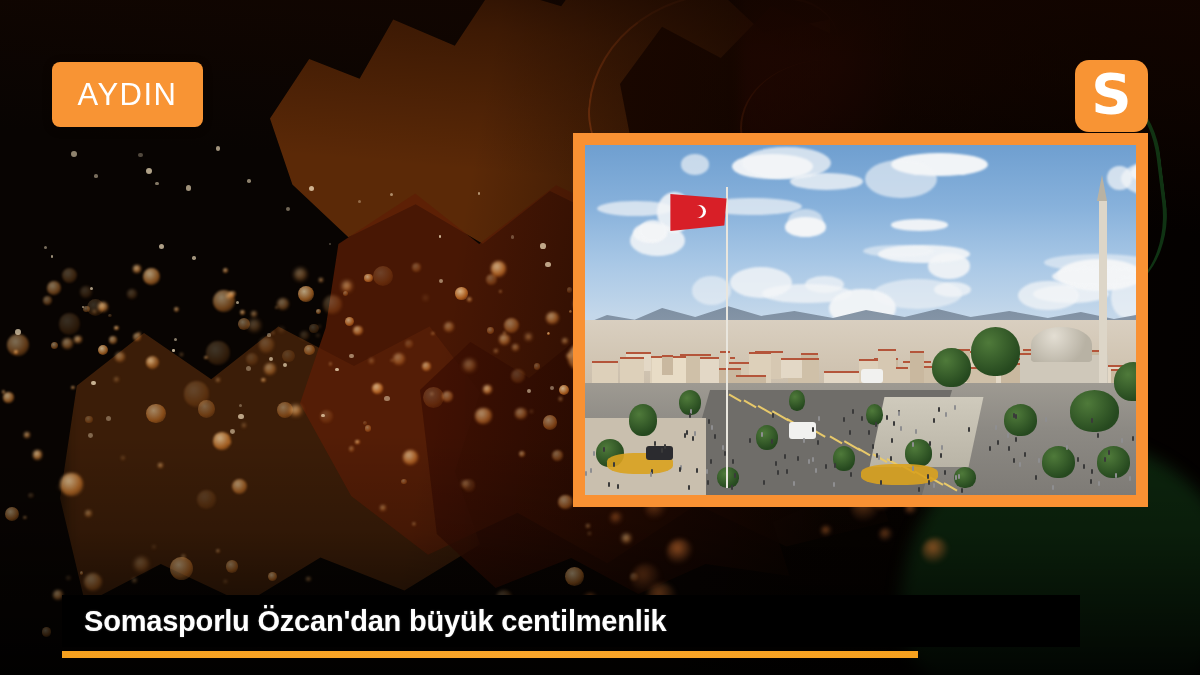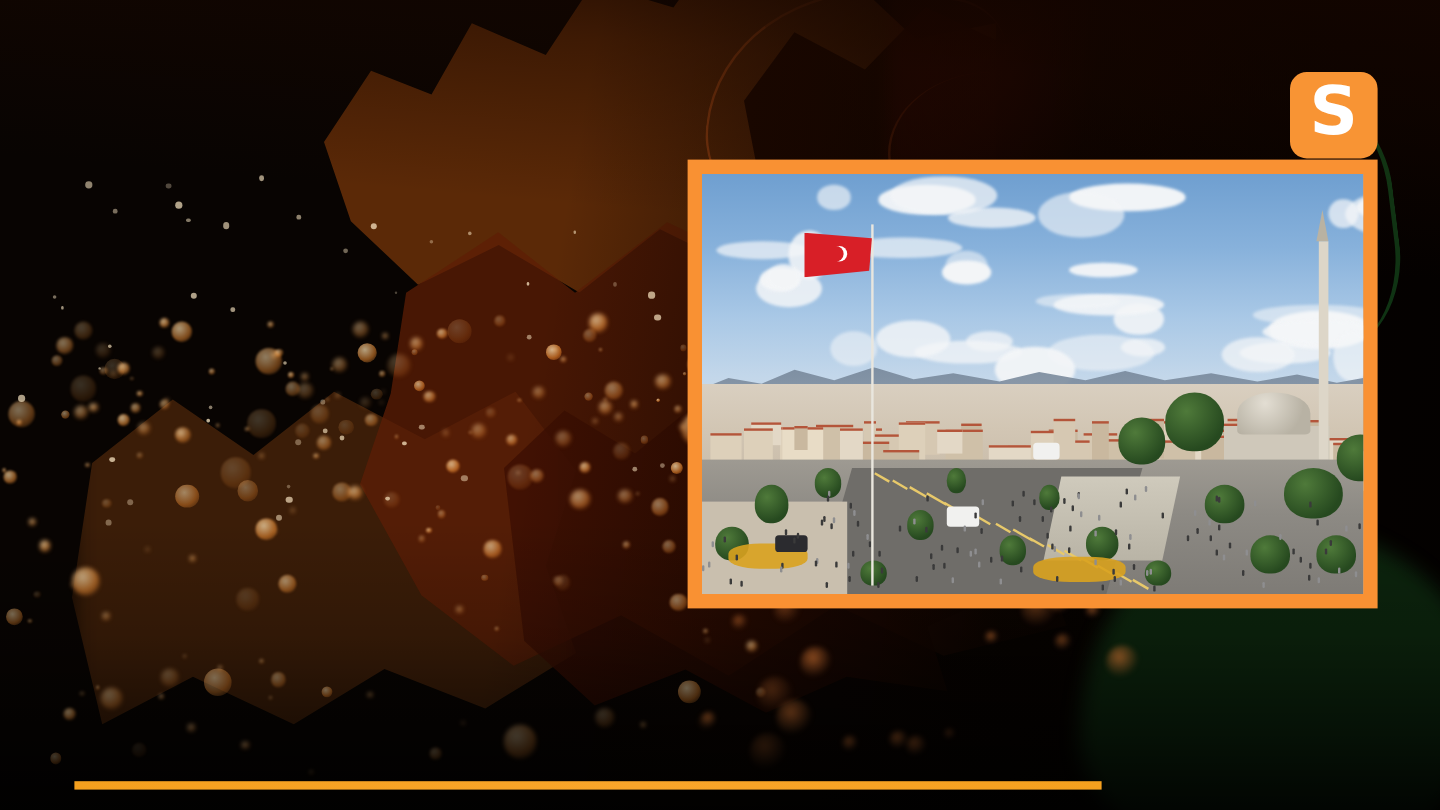--- a/index.html
+++ b/index.html
@@ -600,20 +600,23 @@
       <div class="bokeh" style="left: 631.333px; top: 564.29px; width: 29.974px; height: 29.974px; background: radial-gradient(circle at 40% 36%, rgba(255, 140, 60, 0.376), rgba(170, 40, 10, 0) 70%); filter: blur(2px);"></div>
       <div class="bokeh" style="left: 916.579px; top: 452.037px; width: 24.4932px; height: 24.4932px; background: radial-gradient(circle at 40% 36%, rgba(255, 140, 60, 0.553), rgba(170, 40, 10, 0) 70%); filter: blur(2px);"></div>
       <div class="bokeh" style="left: 624.588px; top: 611.054px; width: 30.471px; height: 30.471px; background: radial-gradient(circle at 40% 36%, rgba(255, 140, 60, 0.353), rgba(170, 40, 10, 0) 70%); filter: blur(2px);"></div>
       <div class="bokeh" style="left: 850.84px; top: 492.961px; width: 30.2924px; height: 30.2924px; background: radial-gradient(circle at 40% 36%, rgba(255, 140, 60, 0.384), rgba(170, 40, 10, 0) 70%); filter: blur(2px);"></div>
       <div class="bokeh" style="left: 584.809px; top: 592.587px; width: 12.4841px; height: 12.4841px; background: radial-gradient(circle at 40% 36%, rgba(255, 140, 60, 0.627), rgba(170, 40, 10, 0) 70%); filter: blur(2px);"></div>
       <div class="bokeh" style="left: 904.549px; top: 441.533px; width: 15.2803px; height: 15.2803px; background: radial-gradient(circle at 40% 36%, rgba(255, 140, 60, 0.443), rgba(170, 40, 10, 0) 70%); filter: blur(2px);"></div>
       <div class="bokeh" style="left: 744.857px; top: 447.252px; width: 26.0964px; height: 26.0964px; background: radial-gradient(circle at 40% 36%, rgba(255, 140, 60, 0.592), rgba(170, 40, 10, 0) 70%); filter: blur(2px);"></div>
     </div>
   <div class="bg-dark-bottom"></div>
 
+  <div class="region-badge" style="background: rgb(248, 148, 52);">
+    <span class="region-badge-label">AYDIN</span>
+  </div>
 
   <div class="brand-logo" style="background: rgb(248, 148, 52);">
     <span class="brand-logo-letter">S</span>
   </div>
 
   <div class="photo-card" style="background: rgb(249, 145, 51);">
     <div class="photo">
       <div class="ph-sky"></div>
       <div id="cloud-layer">
           <div class="cloud" style="left: 62.3007%; top: 30.9668%; width: 7.49458%; height: 7.23781%; opacity: 0.88;"></div>
@@ -891,15 +894,18 @@
           <div class="person" style="left: 63.1075%; top: 96.546%; background: rgb(142, 142, 144);"></div>
           <div class="person" style="left: 52.8322%; top: 87.9105%;"></div>
         </div>
 
       <div class="flag-pole" style="left:25.5%; top:12%; height:86%;"></div>
       <div class="flag-cloth" style="left:15.5%; top:14%; width:10.2%; height:11%;"></div>
       <div class="flag-crescent" style="left:19.0%; top:17.2%;"></div>
     </div>
   </div>
 
+  <div class="headline-band" style="background: rgb(0, 0, 0);">
+    <span class="headline-text" style="color: rgb(255, 255, 255);">Somasporlu Özcan'dan büyük centilmenlik</span>
+  </div>
   <div class="headline-rule" style="background: linear-gradient(90deg, rgb(245, 160, 30) 0%, rgb(249, 165, 42) 55%, rgb(245, 160, 30) 100%);"></div>
 
 </div>
 
 </body></html>

